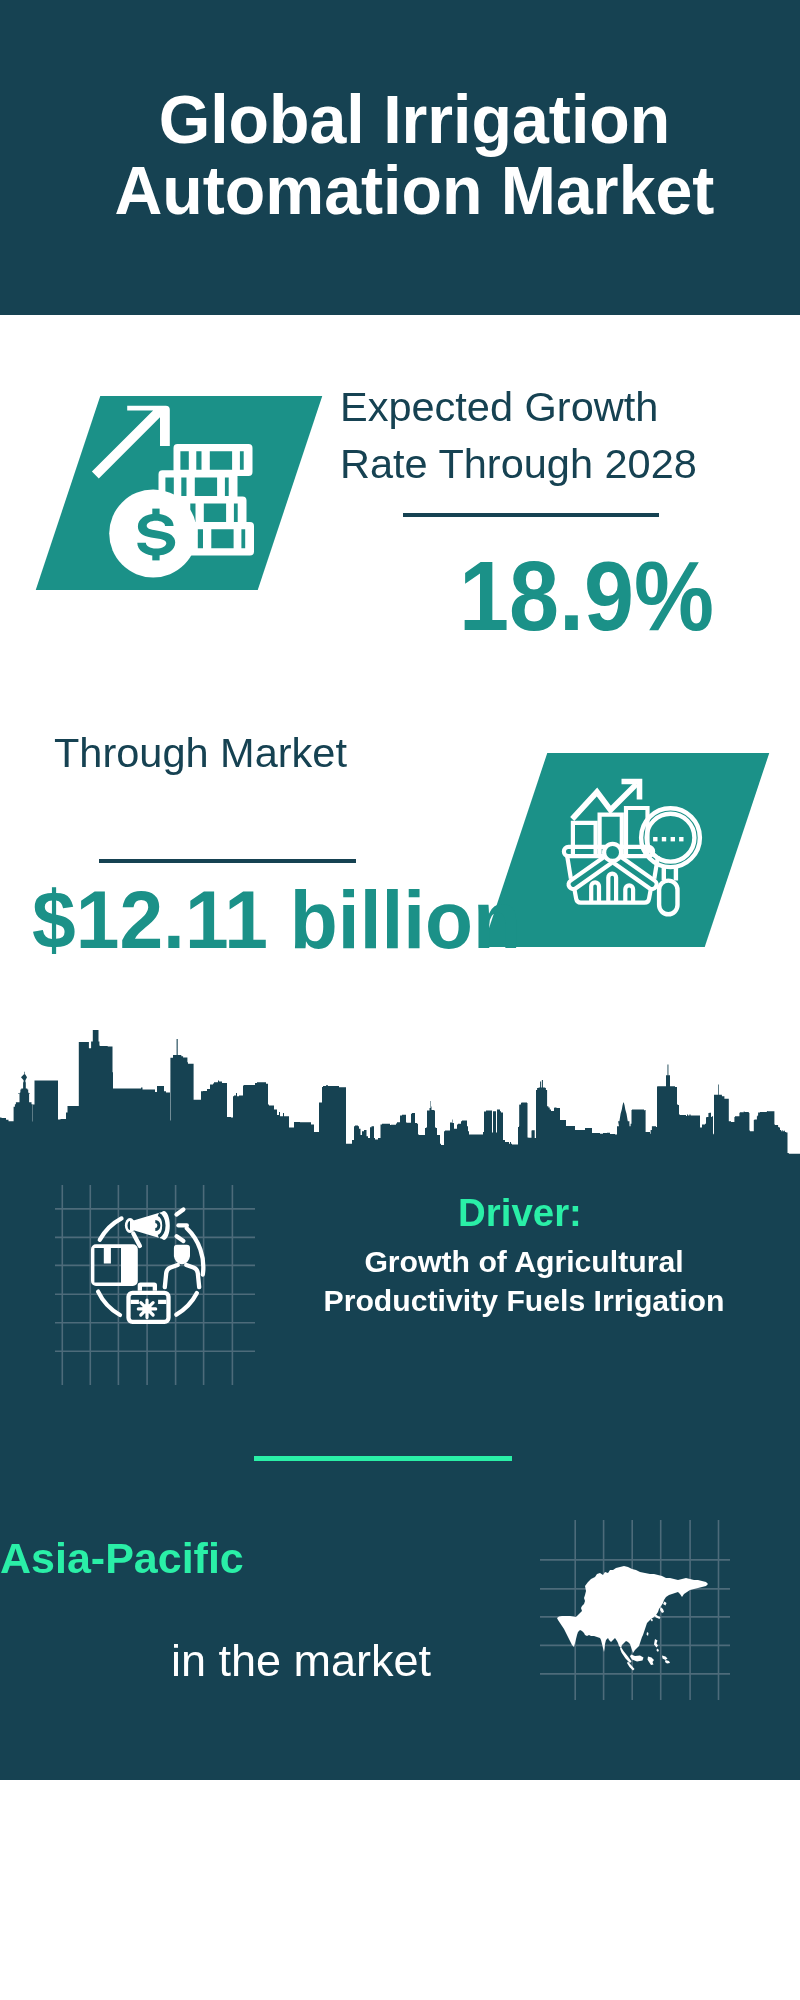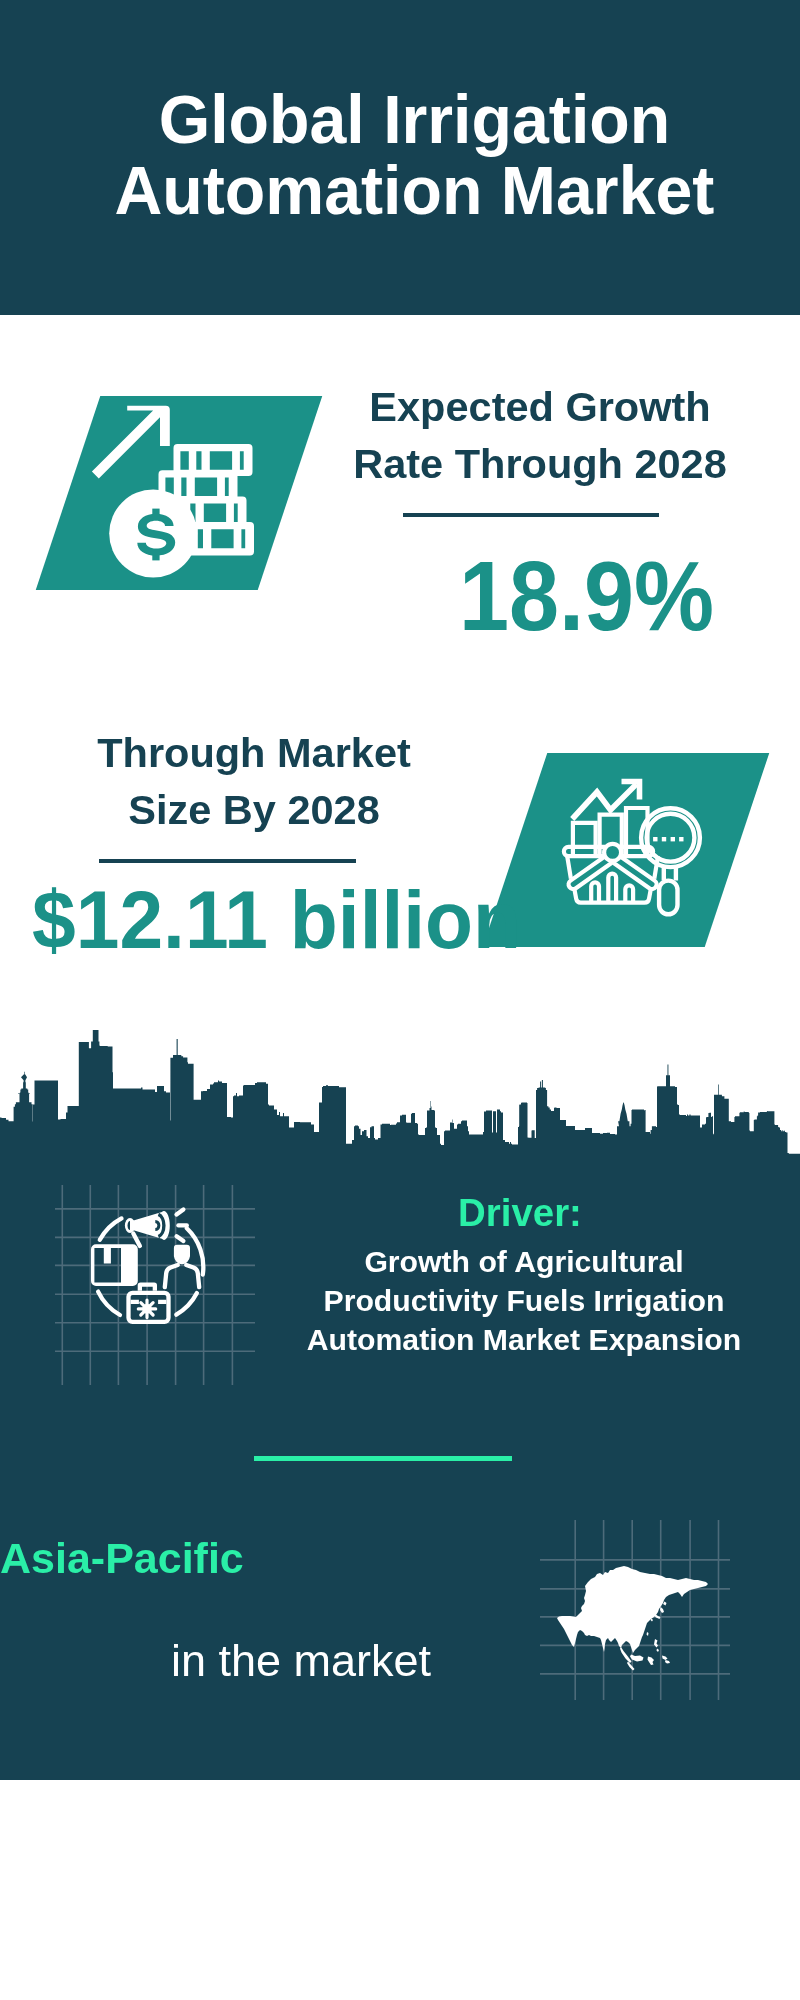--- a/index.html
+++ b/index.html
@@ -10,21 +10,21 @@
   
   .hdr { position:absolute; left:0; top:0; width:800px; height:315px; background:#164252; }
   .hdr-title { position:absolute; left:0; top:85px; width:800px; text-align:center; color:#fff;
             font-size:69px; line-height:70.5px; font-weight:bold;padding-left:28px; }
   .sx { display:inline-block; transform:scaleX(0.96); }
 
   
   .para { position:absolute; background:#1b9188; transform:skewX(-18.4deg); }
 
   
-  .stat-h { position:absolute; color:#164252; font-weight:bold; font-size:41.5px; line-height:57px; text-align:center; }
+  .stat-h { position:absolute; color:#164252; font-weight:normal; font-size:41.5px; line-height:57px; }
   .rule { position:absolute; background:#164252; height:4px; }
   .big { position:absolute; color:#1b9188; font-weight:bold; text-align:center; white-space:nowrap; }
   .big > span { display:inline-block; transform-origin:left center; }
 
   
   .navy { position:absolute; left:0; top:1159px; width:800px; height:621px; background:#164252; }
 
   
   .drv-head { position:absolute; left:220px; top:1194px; width:600px; text-align:center;
               color:#2aefa7; font-weight:bold; font-size:38.4px; line-height:38.4px; }
@@ -148,21 +148,20 @@
         <path d="M608.3 903 v-25.5 a3.9 3.9 0 0 1 7.8 0 v25.5"></path>
         <path d="M625.3 903 v-13.8 a3.9 3.9 0 0 1 7.8 0 v13.8"></path>
       </g>
 
       <circle cx="612.6" cy="852.4" r="8.5" fill="#1b9188" stroke="#fff" stroke-width="4.2"></circle>
     </g>
   </svg>
 
   <div class="stat-h" style="left:54px; top:724px; width:400px;">
     <span>Through Market</span><br>
-    <span>Size By 2028</span>
   </div>
   <div class="rule" style="left:99px; top:859px; width:257px;"></div>
   <div class="big" style="left:32px; top:880px; width:500px; font-size:81px; line-height:81px; text-align:center;"><span style="transform:scaleX(0.970)">$12.11 billion</span></div>
 
   <svg class="skyline-svg" width="800" height="130" viewBox="0 1030 800 130" style="position:absolute;left:0;top:1030px;">
     <path d="M0 1160L0 1117.5H1.5V1118H6V1119.8H8.5V1121.2H13H13.6V1106.7H14.9V1104.3H15.9V1102.2H19.5V1093.8H18V1093.2H19.9V1092.6H20.4V1089.6H21.3V1088.4H23.1V1082.3H23.6L23.6 1080.3L21 1077.3L23.7 1074.4L24.2 1074.3V1071.8H24.8V1074.3L25.3 1074.4L27 1077.3L25.4 1080.3L25.4 1082.3H25.8V1088.4H27.3V1089.6H28.2V1092.6H28.6V1093.2H30V1093.8H29.1V1102.2H31.5V1104.3H32.7V1121.5H33V1104.5H34.5V1080.6H58V1119.5H60.5V1119H66V1112.5H67.5V1106H78.8V1042.1H88.9V1048.2H91.1V1041.6H92.8V1027.6H93.5V1025.4H97.8V1027.6H98.5V1041.6H99.4V1045.6H99.8V1046H107.7V1046.4H112.5V1072.2H113V1088.5H141V1087.5H142.5V1089.5H155V1092H157V1086H164V1091.3H166V1092.4H170V1120.5H170.4V1057.8H173V1055.1H176.6V1038.9H177.7V1055.1H181.3V1056.3H183.1V1057.4H187.4V1062.3H188V1063.8H193.6V1099.7H201V1091.3H203V1090.9H207V1089H210V1084.5H213V1083.4H214V1082.3H218V1080.6H219V1081.5H222V1083.1H227V1116.9H231V1117.5H233V1096.3H234V1095.6H236V1093.1H237V1096.3H239V1095.4H243V1085.6H244V1085H255V1083.1H257V1082.3H266V1083.8H268V1104.4H269V1105.6H274V1109.4H277V1115H279V1111.9H280V1116.3H283V1113.1H284V1116.3H289V1127.5H294V1121.9H300V1122.3H311V1124.4H314V1131.9H319V1102.5H322V1086.9H323V1086H326V1085.3H328V1086H339V1087.3H346V1143.8H352V1140H354V1126.3H355V1125.4H358V1126.3H359V1128.8H360.5V1135H362V1131.3H364V1130H366.5V1136.3H368V1138.1H370V1127.3H371.5V1126.3H374V1138.1H375V1139.4H378V1138.1H380.5V1124.4H382V1123.8H390V1125H391V1124.8H396V1123.5H397V1122.3H400V1115.6H402V1114.8H406V1122.5H407V1122.8H411V1113.8H412V1113.1H415V1123.1H417V1123.8H418V1134.4H419V1135H425V1128.1H426V1127.5H427V1110.6H429.5V1108.1H430.5V1101H431V1106.6H431.5V1110H434V1110.6H435V1127.5H436V1128.1H437V1135H440V1143.8H441V1145H444V1131.3H445V1130.6H450V1122.5H452V1119.4H452.5V1123.1H454V1128.8H457V1124.4H458V1123.8H461V1121.3H462V1120.6H467V1126.3H468V1131.3H469V1134.4H483V1131.9H484V1111.5H486V1110.6H492V1132.5H493V1111.3H496V1132.5H497V1109.4H500V1111.3H501V1112.5H503V1140H505V1141.9H509V1143.8H510V1141.9H511V1143.8H512V1144.4H518V1126.9H519V1125.9H519.2V1104.7H519.6V1104.4H521V1102.8H521.8V1102.4H527V1103.1H527.5V1137.5H528.4V1137.8H531.5V1130.6H532V1130.3H534.7V1138.1H536V1090H537.1V1088.1H538.6V1087.4H540.1V1081.6H541.1V1087.4H541.9V1080.1H542.9V1087.4H545.2V1088.1H545.9V1090H547.1V1106.3H548.4V1107.5H549.7V1109.4H551V1110.9H554V1107.8H554.7V1107.5H556.5V1108.1H560V1120H566V1126H575V1130H585V1128H592V1133H600V1133.8H603V1133.1H607V1132.8H610V1134H615V1134.6H617V1126.3H619L618.1 1121.3H619.4L620.6 1113.8L621.8 1109.4L622.5 1105.6L623.3 1102.5H623.8L624.6 1105.6L625.3 1109.4L626.5 1113.8L627.8 1121.3H629.4V1124.4H629.5V1126.3H630.6V1123.8H631.5V1110H632V1109.4H644V1110.6H644.5V1110H645.6V1131.9H650V1133.8H650.6V1130H651.9V1126.3H656V1126.9H657V1086.5H657.6V1086.3H666V1075.3H667.5V1064.4H668.4V1075.3H670V1086.3H675V1086.9H677V1104.4H678V1105H679V1114.4H680V1115H686V1116H687V1114.4H688V1115.6H689.4V1114.6H690.6V1115.6H700V1127.5H702V1124.4H705V1123.8H706V1117.5H706.5V1117.1H708.4V1113.1H709.4V1112.8H711V1117.1H711.9V1116.3H713V1133.8H713.6V1134.4H714V1094.8H718.1V1084.4H718.8V1094.8H721.9V1096.3H724.4V1098.8H728.8V1121.3H731V1121.9H734.4V1117.1H735V1116.3H739.4V1112.8H740V1112.3H743.8V1111.3H744.4V1111.9H748.8V1113.1H749.4V1130.6H750V1131.3H753.8V1120H754.4V1119.4H756.9V1116.3H757.5V1115.6H758.1V1112.5H760V1111.9H766.9V1111H767.5V1111.3H774.4V1124.4H775V1125H778.1V1126.9H778.8V1127.5H780V1130H781.2V1131.3H782.5V1130H783.1V1131.3H784.4V1130.6H785V1131.9H786.2V1132.5H787.5V1153.1H788.8V1153.8H800H800V1160Z" fill="#164252"></path>
   </svg>
   <div class="navy"></div>
 
   <svg class="icon3" width="200" height="200" viewBox="55 1185 200 200" style="position:absolute;left:55px;top:1185px;">
@@ -213,21 +212,20 @@
         <path d="M147 1300.2 v17.4 M138.3 1308.9 h17.4 M140.8 1302.7 l12.3 12.3 M153.1 1302.7 l-12.3 12.3"></path>
       </g>
       <circle cx="147" cy="1308.9" r="3.2" fill="none" stroke="#fff" stroke-width="3.2"></circle>
     </g>
   </svg>
 
   <div class="drv-head">Driver:</div>
   <div class="drv-body">
     <span>Growth of Agricultural</span><br>
     <span>Productivity Fuels Irrigation</span><br>
-    <span>Automation Market Expansion</span>
   </div>
   <div class="mint-rule"></div>
 
   <svg class="icon4" width="190" height="180" viewBox="540 1520 190 180" style="position:absolute;left:540px;top:1520px;">
     <g stroke="#4d6b7a" stroke-width="1.6">
       <path d="M575.2 1520v180M603.6 1520v180M632.2 1520v180M660.7 1520v180M690.1 1520v180M718.5 1520v180"></path>
       <path d="M540 1559.9h190M540 1588.9h190M540 1616.9h190M540 1645.4h190M540 1673.9h190"></path>
     </g>
     <g fill="#fff">
       <path d="M586 1591L585 1586L588 1582L591 1579L595 1577L597 1574L600 1573L603 1575L605 1572L608 1573L610 1570L613 1570L616 1568L620 1567L624 1566L628 1567L632 1569L636 1570L640 1572L645 1573L650 1574L654 1574L658 1575L662 1576L666 1578L670 1578L674 1579L678 1580L682 1579L686 1578L690 1579L694 1580L698 1580L702 1581L706 1582L708 1584L706 1586L702 1587L698 1588L694 1589L690 1590L687 1592L684 1594L682 1597L680 1594L678 1592L675 1593L672 1594L669 1595L666 1597L664 1600L663 1603L661 1606L659 1609L658 1612L656 1615L654 1617L651 1619L649 1621L647 1623L646 1626L645 1629L644 1632L643 1635L642 1637L641 1640L640 1643L639 1646L637 1648L635 1650L633 1653L632 1650L631 1647L630 1644L628 1642L626 1641L624 1643L622 1645L621 1648L619 1646L618 1643L617 1641L615 1638L613 1640L611 1642L609 1640L608 1638L606 1640L605 1644L604.5 1649L604 1652L603 1648L602 1644L601 1640L600 1638L597 1637L594 1636L591 1636L589 1635L587 1636L585 1635L584 1633L582 1631L580 1630L578 1632L577 1635L576 1639L575 1643L574 1647L572 1645L570 1641L568 1637L566 1633L564 1629L562 1626L560 1623L558 1620L557 1618L559 1616.5L562 1616L566 1616L570 1616L573 1616.5L576 1617L578 1615L580 1613L582 1611L581 1608L582 1606L584 1604L585 1601L584 1598L585 1595Z"></path>

